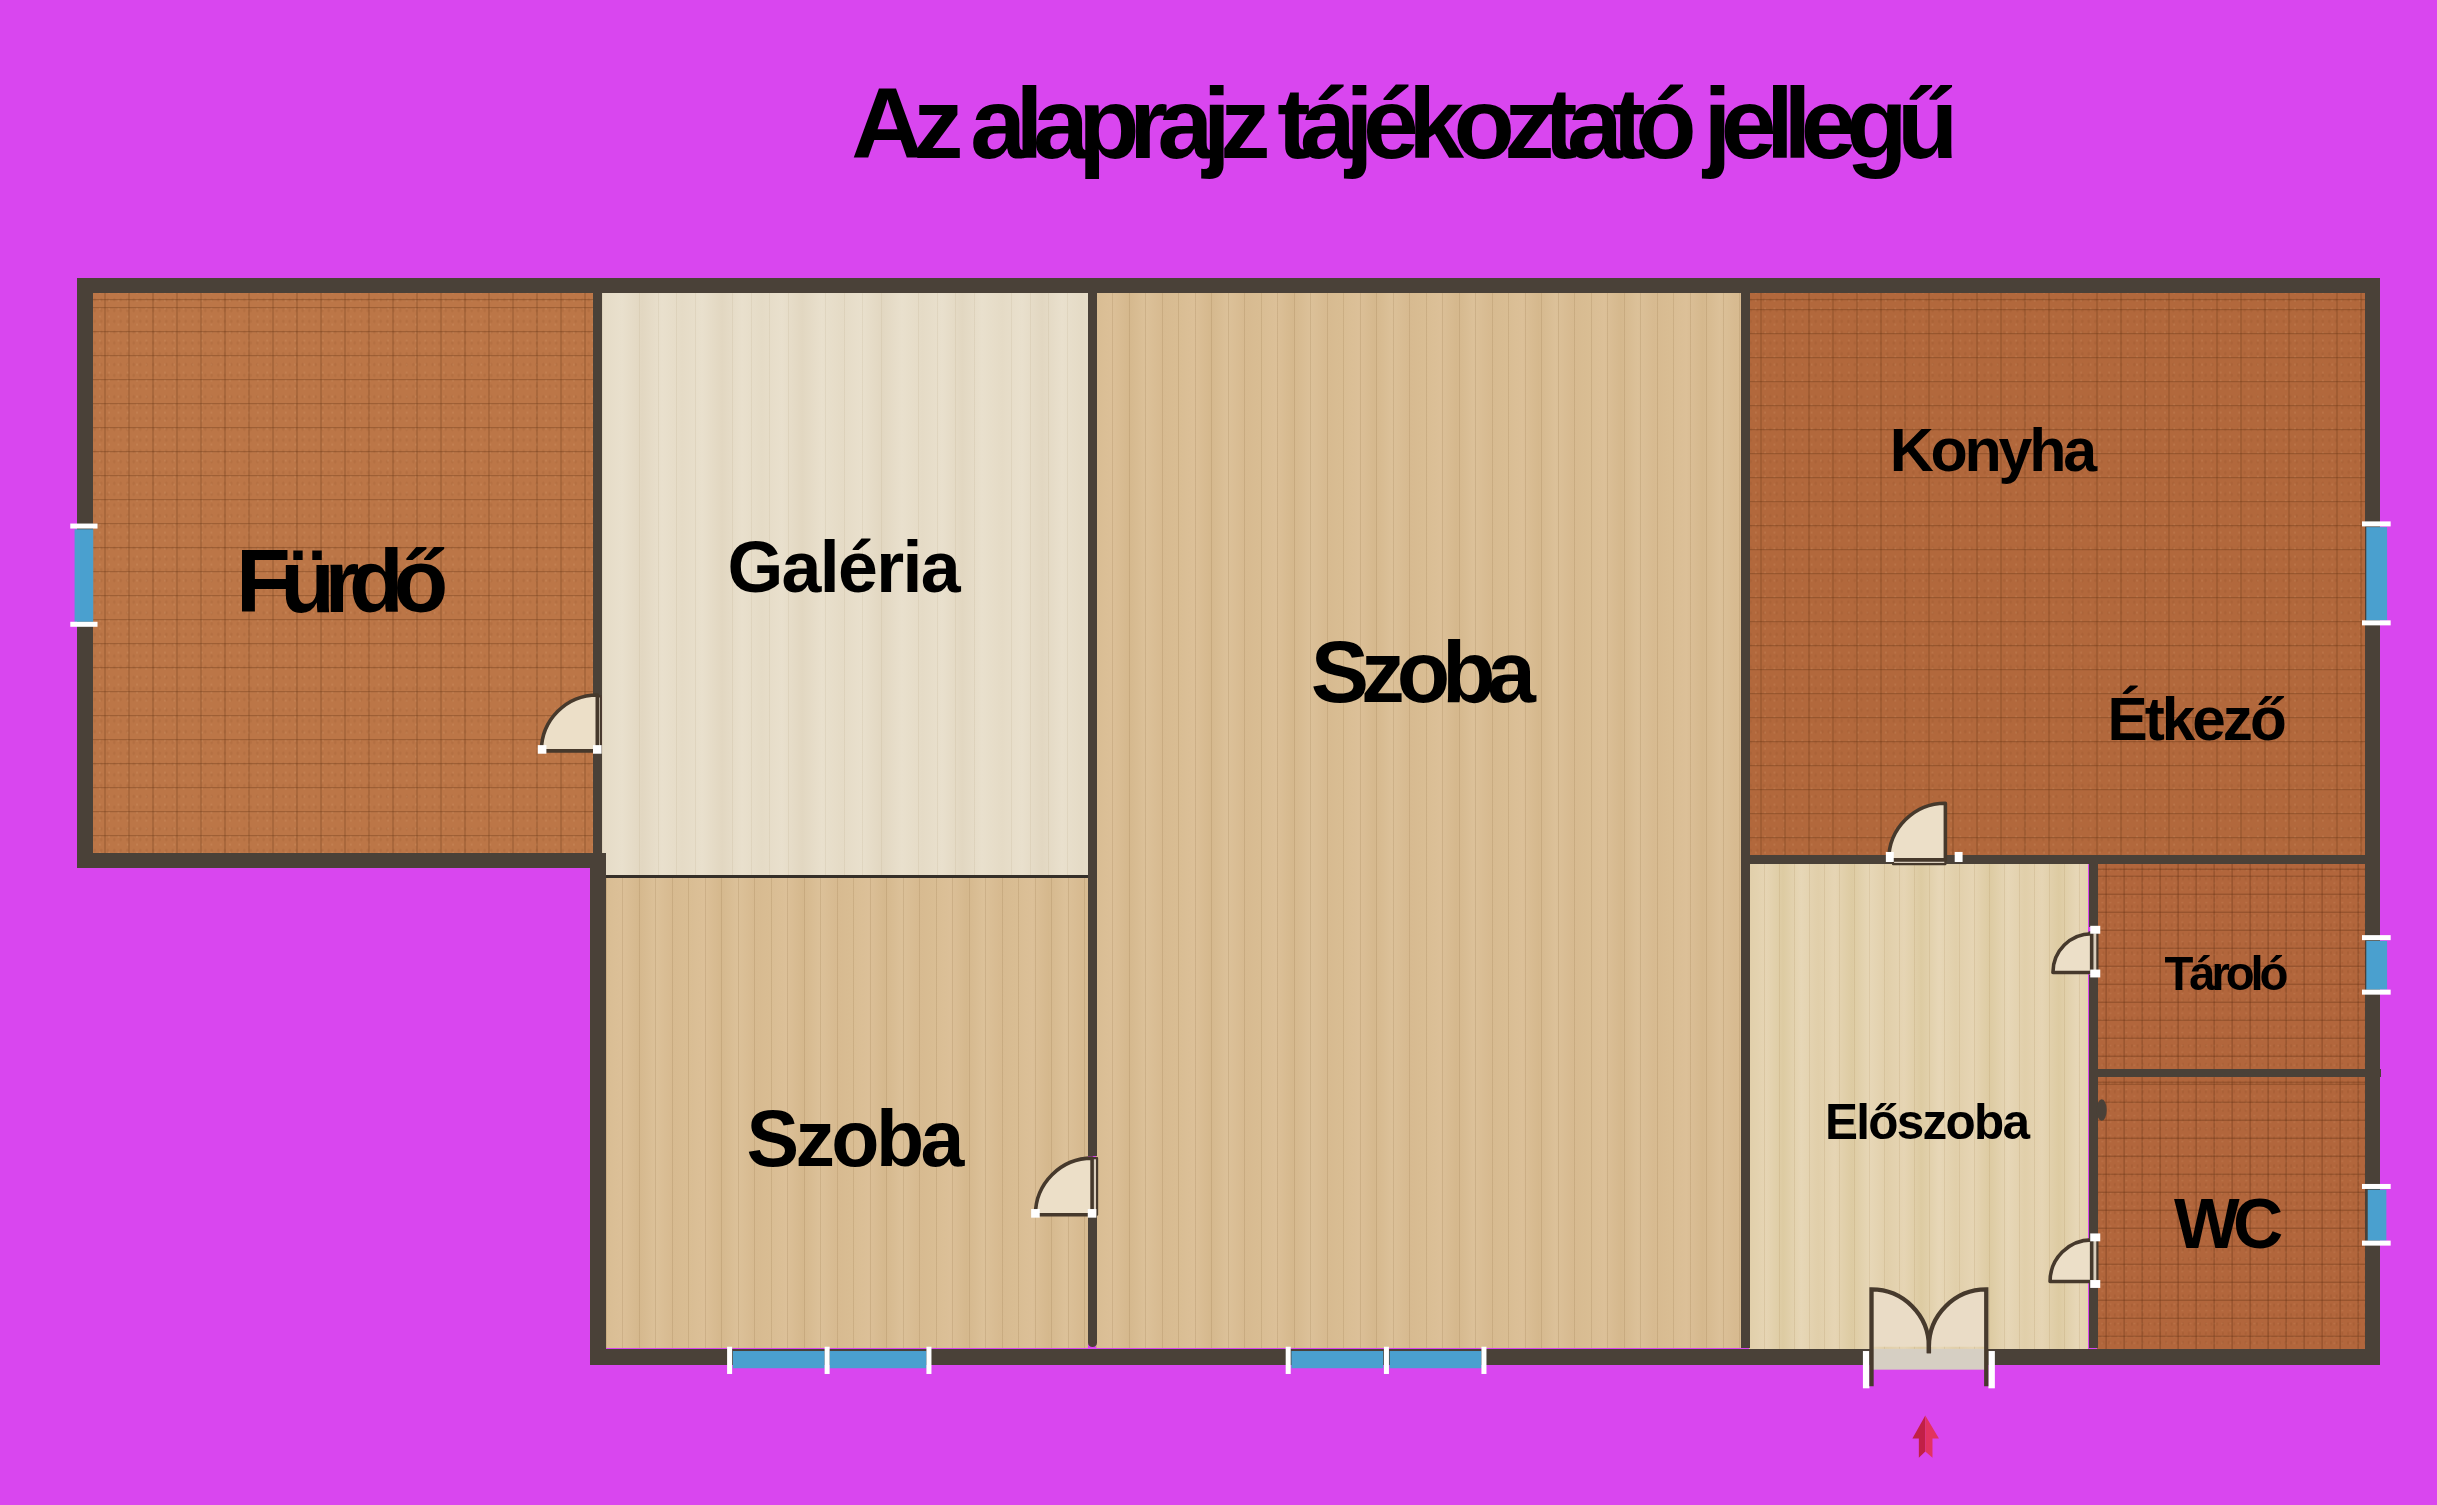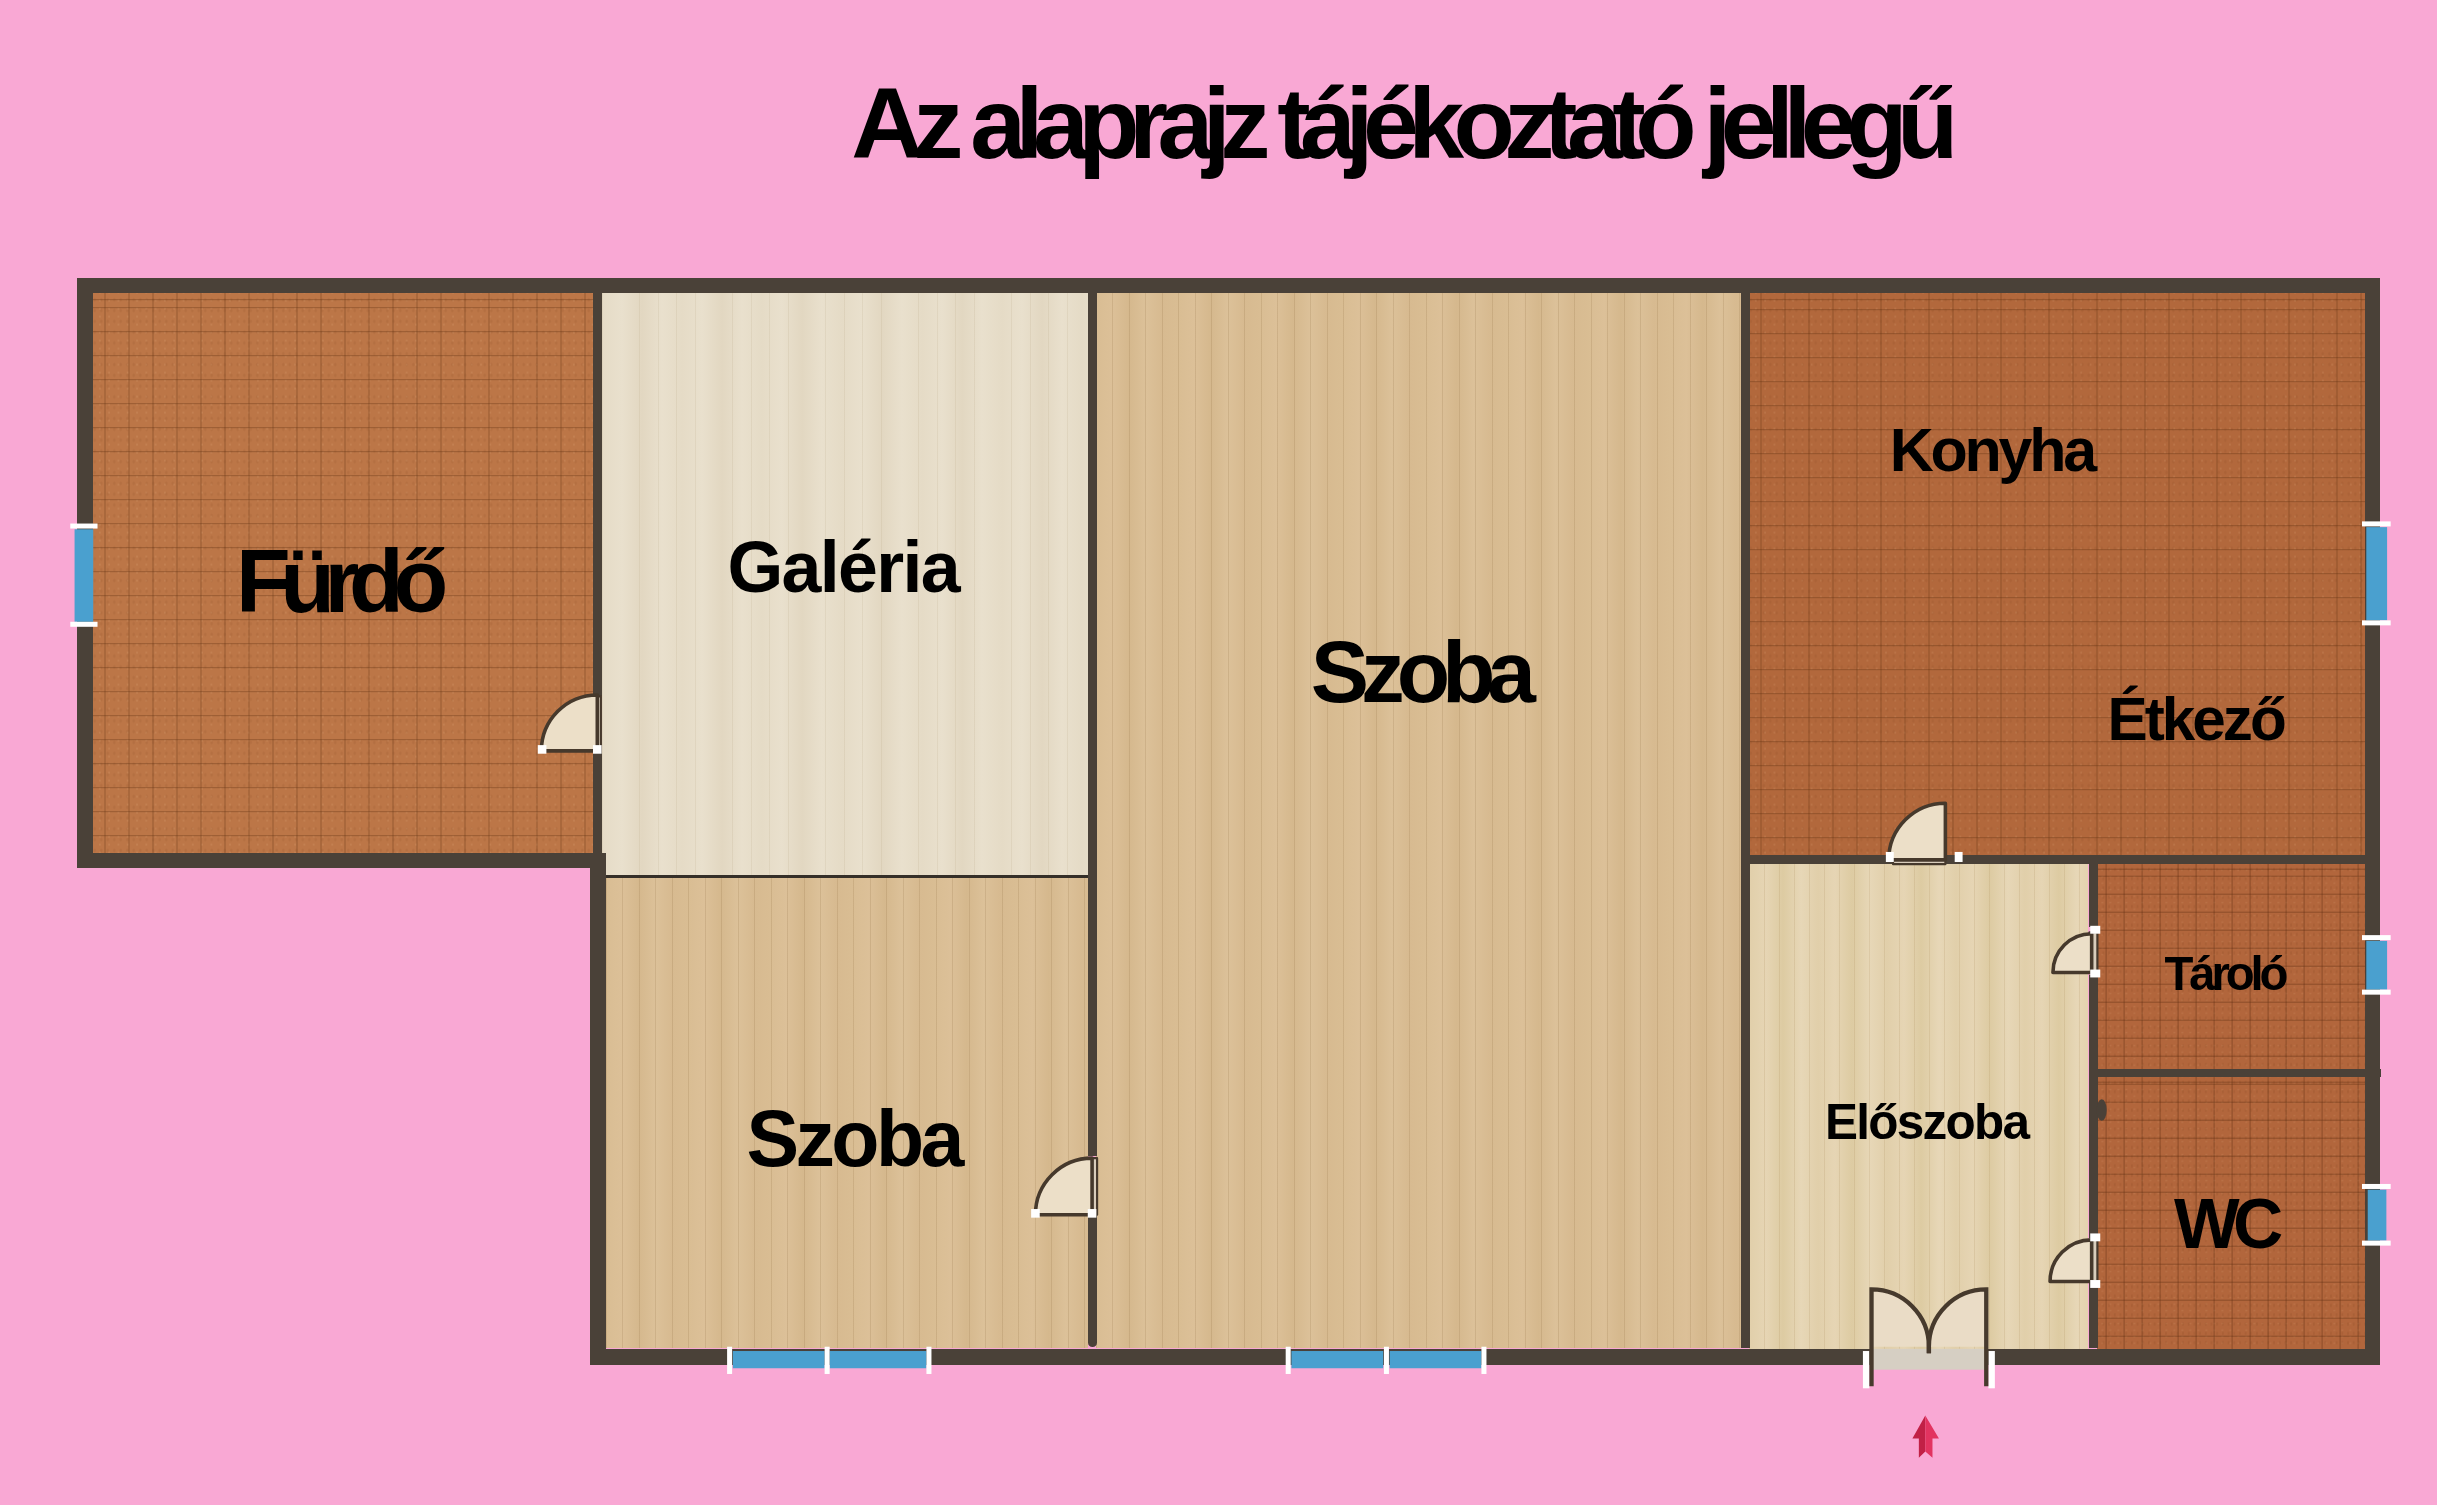--- a/index.html
+++ b/index.html
@@ -1,16 +1,16 @@
 <!DOCTYPE html>
 <html style="font-size:11.5px"><head>
 <meta charset="utf-8">
 <style>
 html,body{margin:0;padding:0;background:#fff;}
-#page{position:relative;width:2438px;height:1506px;background:#f9a8d4;overflow:hidden;
+#page{position:relative;width:2438px;height:1506px;background:#d946ef;overflow:hidden;
   font-family:"Liberation Sans", sans-serif;}
 .wall{position:absolute;background:#4a4138;}
 .floor{position:absolute;}
 .tile33{background-color:#bc7647;background-image:
   repeating-linear-gradient(0deg, rgba(95,48,16,.40) 0 1.4px, transparent 1.4px 24px),
   repeating-linear-gradient(90deg, rgba(95,48,16,.40) 0 1.4px, transparent 1.4px 24px),
   radial-gradient(rgba(255,215,170,.11) 0.7px, transparent 1.4px),
   radial-gradient(rgba(100,45,12,.10) 0.7px, transparent 1.4px);
   background-size:auto,auto,9.3px 8px,6.5px 10.8px;background-position:11.5px 7.2px,11.5px 7.2px,2.2px 3.6px,5px 1.4px;}
 .tile25{background-color:#b2663c;background-image:

